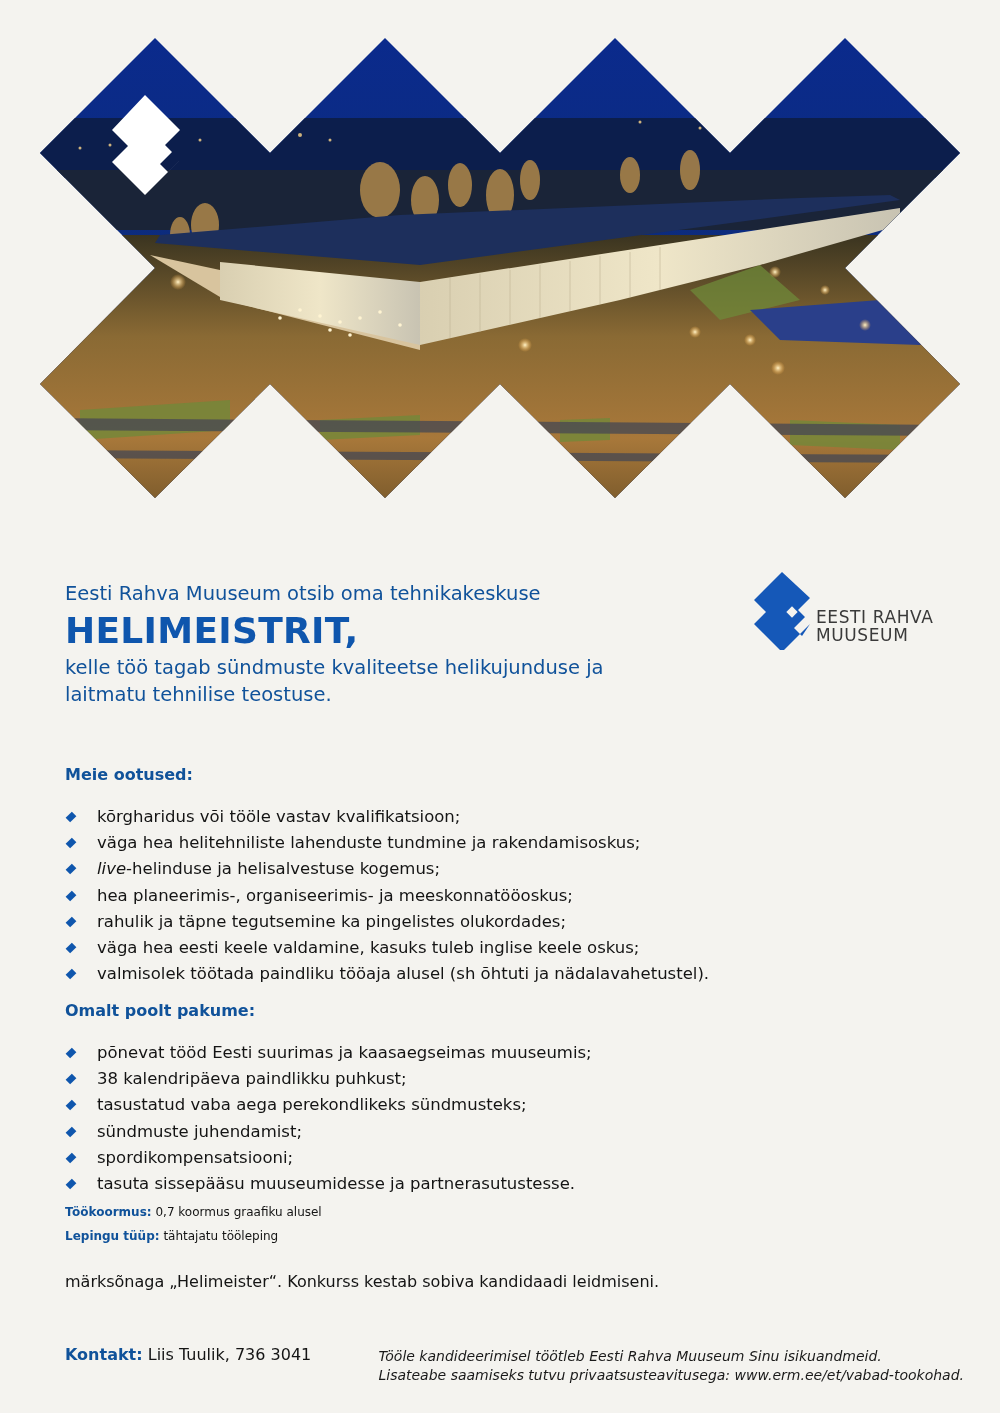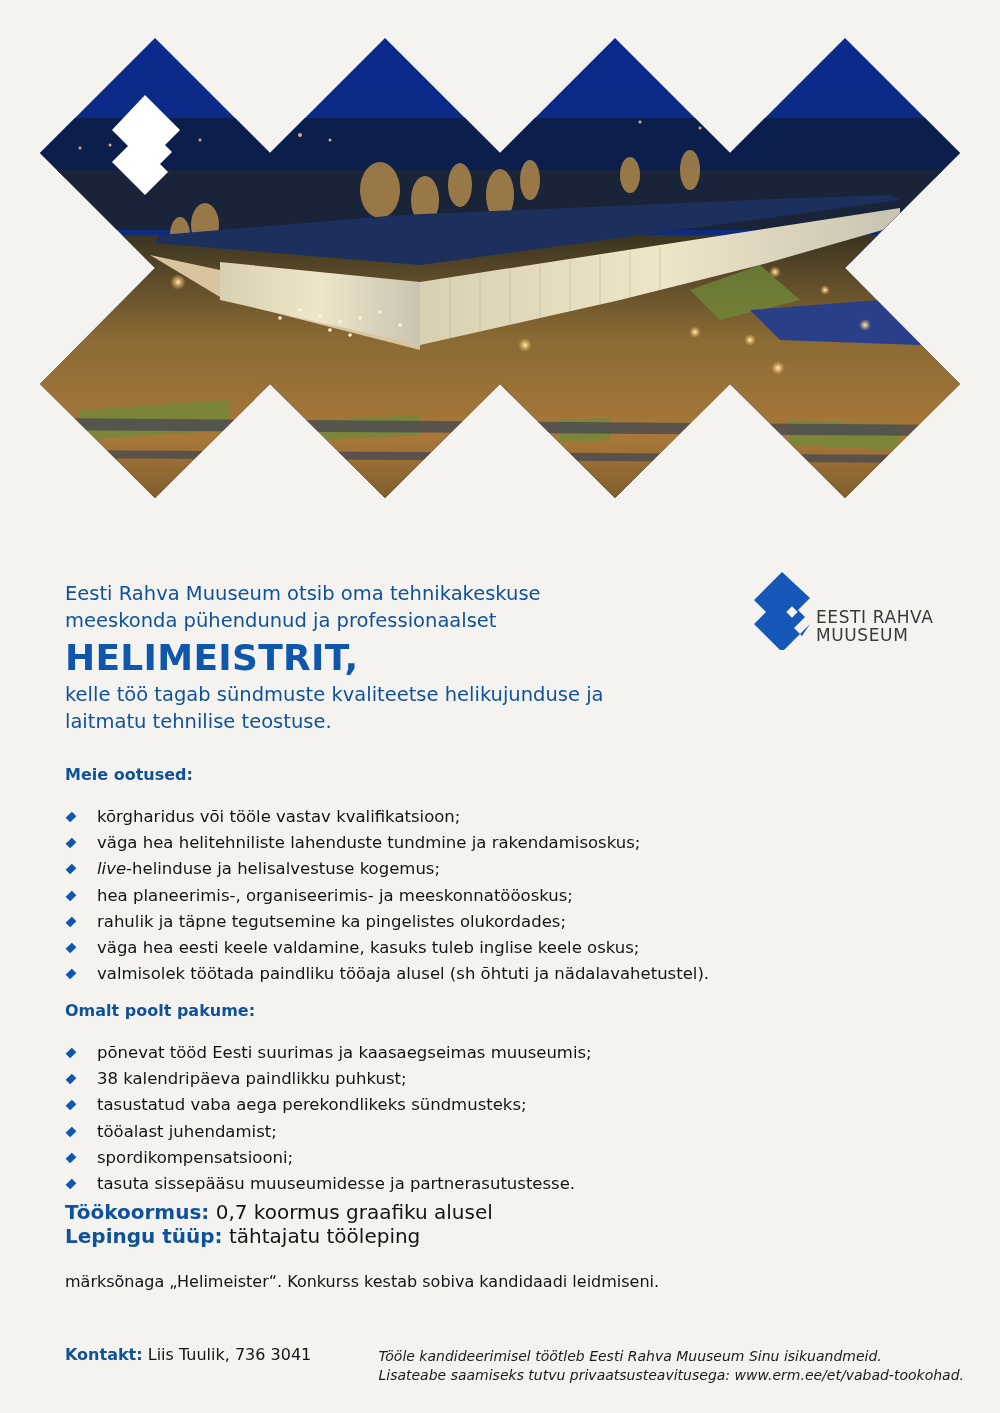--- a/index.html
+++ b/index.html
@@ -41,21 +41,21 @@
     .section ul { list-style: none; margin: 18px 0 0 0; padding: 0; }
     .section li {
       position: relative; padding-left: 32px;
       font-size: 16.5px; line-height: 26.2px; color: #141414;
     }
     .section li .bullet {
       position: absolute; left: 2px; top: 9px; width: 8px; height: 8px;
       background: #0f56ad; transform: rotate(45deg) scale(0.8, 1.1);
     }
     .section li em { }
-    .meta { position: absolute; left: 65px; top: 1200px; font-size: 20px; line-height: 24px; }
+    .meta { position: absolute; left: 65px; top: 1200px; font-size: 12px; line-height: 24px; }
     .meta .k { color: #10529a; font-weight: bold; }
     .apply { position: absolute; left: 65px; top: 1270px; font-size: 16px; line-height: 24px; width: 760px; }
     .apply a { color: #10529a; text-decoration: none; font-weight: 500; }
     .contact { position: absolute; left: 65px; top: 1344px; font-size: 16px; line-height: 22px; }
     .contact .k { color: #10529a; font-weight: bold; }
     .privacy {
       position: absolute; right: 36px; top: 1347px; text-align: left;
       font-size: 14px; line-height: 19px; font-style: italic; color: #1a1a1a;
     }
   </style>
@@ -191,21 +191,20 @@
   </svg>
   <div class="wordmark">
     <div>EESTI RAHVA</div>
     <div>MUUSEUM</div>
   </div>
 </div>
 
 <div class="intro">
   <div class="lead">
     <div>Eesti Rahva Muuseum otsib oma tehnikakeskuse</div>
-    <div>meeskonda pühendunud ja professionaalset</div>
   </div>
   <div class="title">HELIMEISTRIT,</div>
   <div class="sub">
     <div>kelle töö tagab sündmuste kvaliteetse helikujunduse ja</div>
     <div>laitmatu tehnilise teostuse.</div>
   </div>
 </div>
 
 <div class="section" style="top:764px">
   <h3>Meie ootused:</h3>
@@ -219,21 +218,21 @@
     <li><span class="bullet"></span><span>valmisolek töötada paindliku tööaja alusel (sh õhtuti ja nädalavahetustel).</span></li>
   </ul>
 </div>
 
 <div class="section" style="top:1000px">
   <h3>Omalt poolt pakume:</h3>
   <ul>
     <li><span class="bullet"></span><span>põnevat tööd Eesti suurimas ja kaasaegseimas muuseumis;</span></li>
     <li><span class="bullet"></span><span>38 kalendripäeva paindlikku puhkust;</span></li>
     <li><span class="bullet"></span><span>tasustatud vaba aega perekondlikeks sündmusteks;</span></li>
-    <li><span class="bullet"></span><span>tööalast juhendamist;</span></li>
+    <li><span class="bullet"></span><span>sündmuste juhendamist;</span></li>
     <li><span class="bullet"></span><span>spordikompensatsiooni;</span></li>
     <li><span class="bullet"></span><span>tasuta sissepääsu muuseumidesse ja partnerasutustesse.</span></li>
   </ul>
 </div>
 
 <div class="meta">
   <div>
     <span class="k">Töökoormus:</span>
     <span>0,7 koormus graafiku alusel</span>
   </div>

